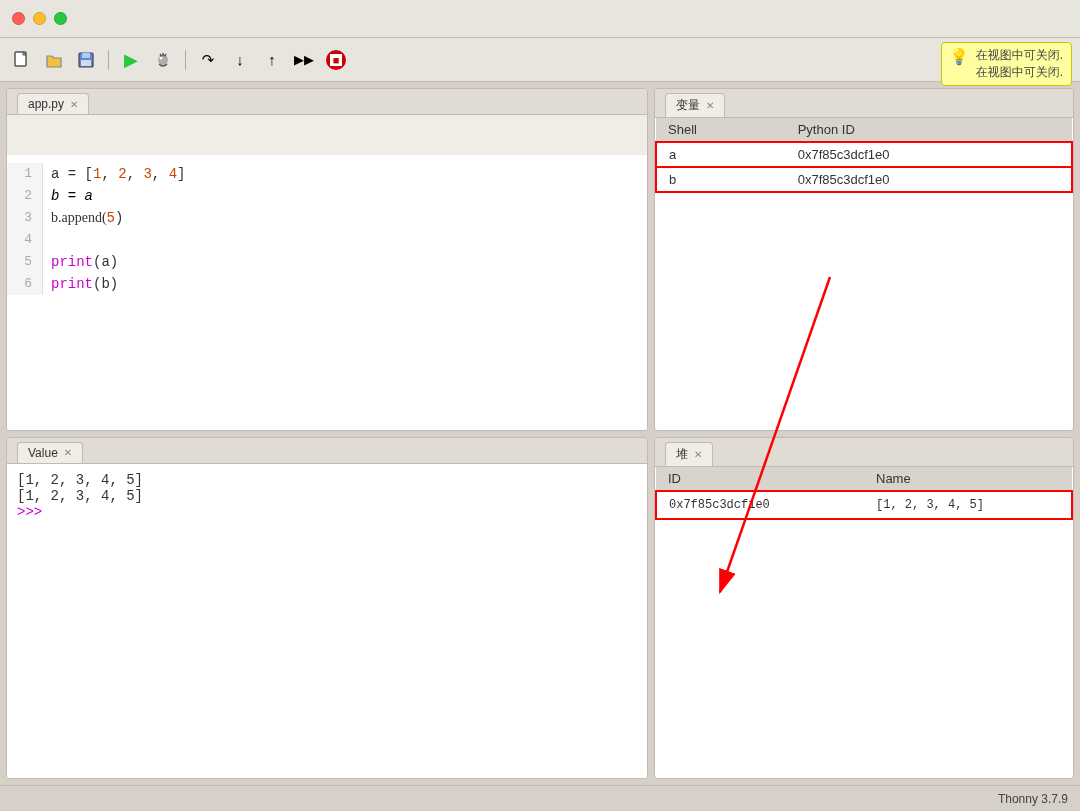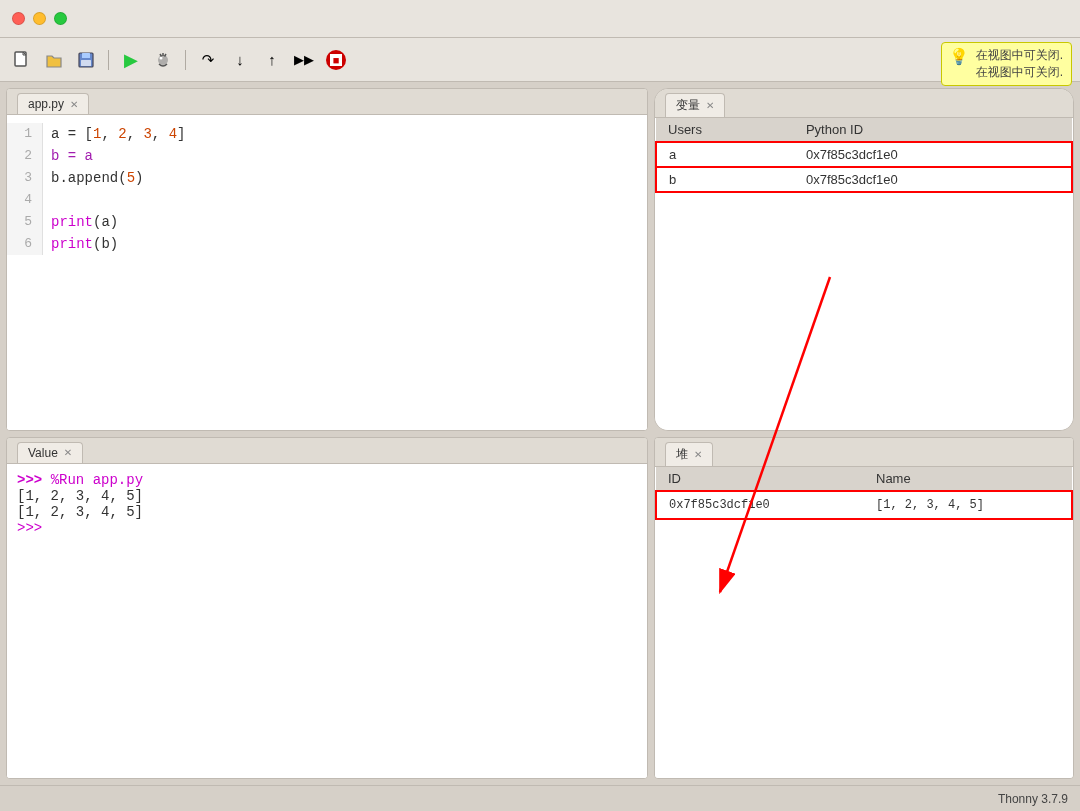--- a/index.html
+++ b/index.html
@@ -325,48 +325,48 @@
 
     <defs>
       <marker id="arrowhead" markerWidth="10" markerHeight="7" refX="9" refY="3.5" orient="auto">
         <polygon points="0 0, 10 3.5, 0 7" fill="red"></polygon>
       </marker>
     </defs>
 
     <line x1="830" y1="195" x2="720" y2="510" stroke="red" stroke-width="2.5" marker-end="url(#arrowhead)"></line>
   </svg>
 
-  <div class="panel" style="grid-column:1; grid-row:1;">
+  <div class="panel" style="grid-column:1; grid-row:1;gap:40px;">
     <div class="panel-tab">
       <div class="tab-label">
         <span>app.py</span>
         <span class="tab-close">✕</span>
       </div>
     </div>
     <div class="panel-content">
       <div class="code-editor">
 
         <div class="code-line">
           <span class="line-num">1</span>
           <span class="line-content">
             <span style="color:#333;">a = [</span><span style="color:#cc4400;">1</span><span style="color:#333;">, </span><span style="color:#cc4400;">2</span><span style="color:#333;">, </span><span style="color:#cc4400;">3</span><span style="color:#333;">, </span><span style="color:#cc4400;">4</span><span style="color:#333;">]</span>
           </span>
         </div>
 
         <div class="code-line">
           <span class="line-num">2</span>
           <span class="line-content">
-            <span style="color:#a21caf;">b = a</span>
+            <span style="color:#000000;font-style:italic;">b = a</span>
           </span>
         </div>
 
         <div class="code-line">
           <span class="line-num">3</span>
           <span class="line-content">
-            <span style="color:#333;">b.append(</span><span style="color:#cc4400;">5</span><span style="color:#333;">)</span>
+            <span style="color:#333;font-family:Liberation Serif, serif;">b.append(</span><span style="color:#cc4400;">5</span><span style="color:#333;">)</span>
           </span>
         </div>
 
         <div class="code-line">
           <span class="line-num">4</span>
           <span class="line-content"></span>
         </div>
 
         <div class="code-line">
           <span class="line-num">5</span>
@@ -378,32 +378,32 @@
         <div class="code-line">
           <span class="line-num">6</span>
           <span class="line-content">
             <span style="color:#cc00cc;">print</span><span style="color:#333;">(b)</span>
           </span>
         </div>
       </div>
     </div>
   </div>
 
-  <div class="panel" style="grid-column:2; grid-row:1;border-radius:14px;">
+  <div class="panel" style="grid-column:2; grid-row:1;">
     <div class="panel-tab">
       <div class="tab-label">
         <span>变量</span>
         <span class="tab-close">✕</span>
       </div>
     </div>
     <div class="panel-content">
       <table class="var-table">
         <thead>
           <tr>
-            <th>Users</th>
+            <th>Shell</th>
             <th>Python ID</th>
           </tr>
         </thead>
         <tbody>
           <tr>
             <td style="border-top: 2px solid red; border-bottom: 2px solid red; border-left: 2px solid red;">a</td>
             <td style="border-top: 2px solid red; border-bottom: 2px solid red; border-right: 2px solid red; color:#333;">0x7f85c3dcf1e0</td>
           </tr>
           <tr>
             <td style="border-bottom: 2px solid red; border-left: 2px solid red;">b</td>
@@ -416,24 +416,20 @@
 
   <div class="panel" style="grid-column:1; grid-row:2;">
     <div class="panel-tab">
       <div class="tab-label">
         <span>Value</span>
         <span class="tab-close">✕</span>
       </div>
     </div>
     <div class="panel-content">
       <div class="shell-content">
-        <div>
-          <span class="shell-prompt">&gt;&gt;&gt;</span>
-          <span class="shell-run"> %Run app.py</span>
-        </div>
         <div>
           <span class="shell-output">[1, 2, 3, 4, 5]</span>
         </div>
         <div>
           <span class="shell-output">[1, 2, 3, 4, 5]</span>
         </div>
         <div>
           <span class="shell-cursor">&gt;&gt;&gt;</span>
         </div>
       </div>

